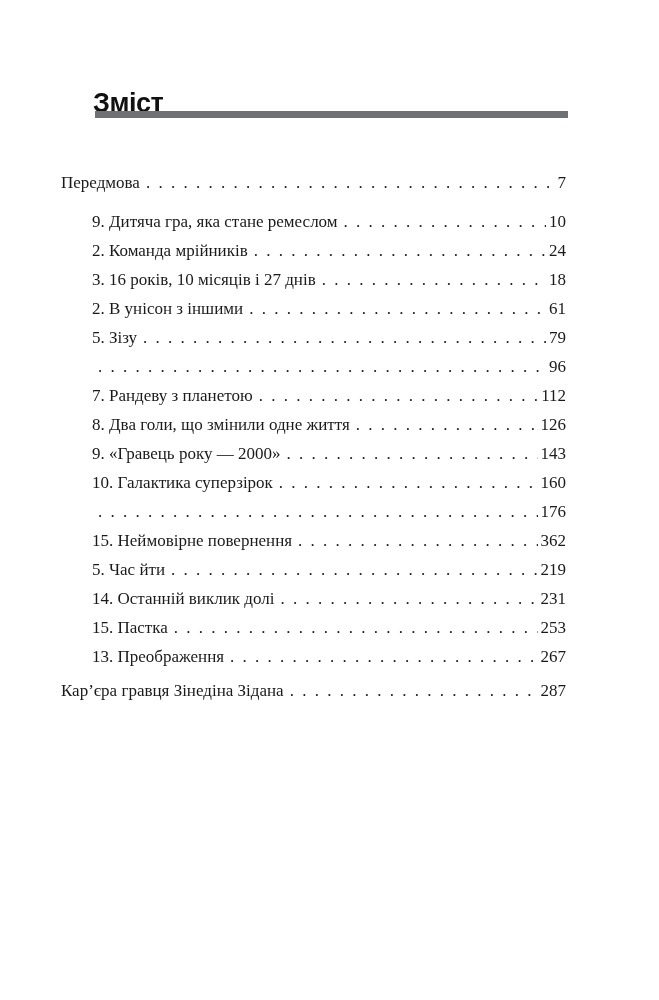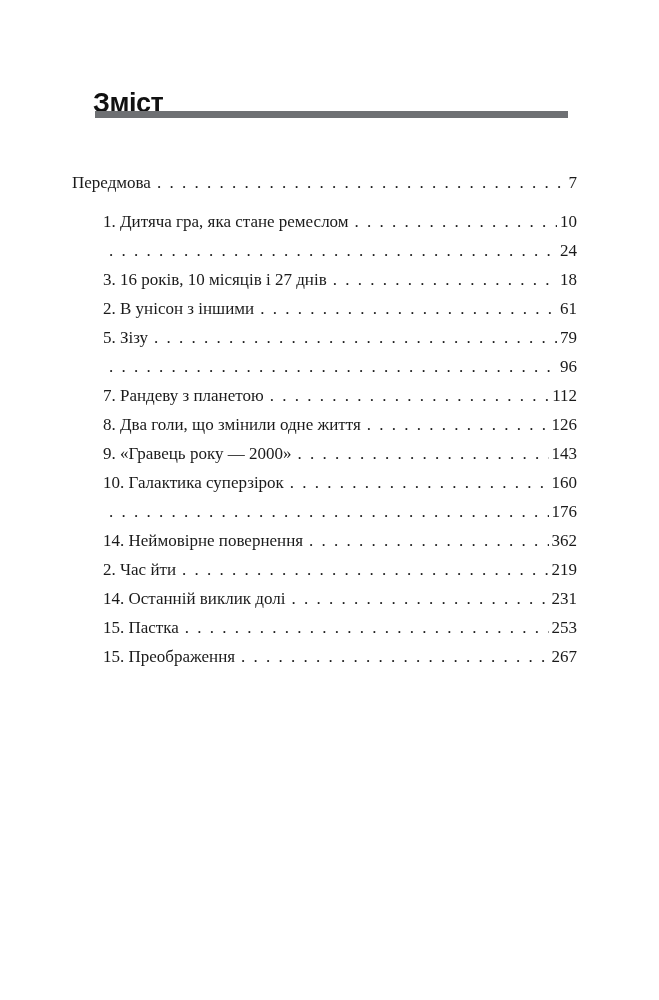--- a/index.html
+++ b/index.html
@@ -34,21 +34,21 @@
   }
   .title-rule {
     position: absolute;
     left: 95px;
     top: 111px;
     width: 473px;
     height: 7px;
   }
   .toc {
     position: absolute;
-    left: 72px;
+    left: 61px;
     top: 168px;
     width: 505px;
     display: flex;
     flex-direction: column;
   }
   .toc-row {
     display: flex;
     align-items: baseline;
     font-size: 17px;
     line-height: 29px;
@@ -94,26 +94,27 @@
 
   <div class="toc">
 
     <div class="toc-row">
       <span class="toc-label">Передмова</span>
       <span class="dot-leader"></span>
       <span class="toc-page">7</span>
     </div>
 
     <div class="toc-row indent gap-lg">
-      <span class="toc-label">1. Дитяча гра, яка стане ремеслом</span>
+      <span class="toc-label">9. Дитяча гра, яка стане ремеслом</span>
       <span class="dot-leader"></span>
       <span class="toc-page">10</span>
     </div>
 
     <div class="toc-row indent">
+      <span class="toc-label">2. Команда мрійників</span>
       <span class="dot-leader"></span>
       <span class="toc-page">24</span>
     </div>
 
     <div class="toc-row indent">
       <span class="toc-label">3. 16 років, 10 місяців і 27 днів</span>
       <span class="dot-leader"></span>
       <span class="toc-page">18</span>
     </div>
 
@@ -157,44 +158,49 @@
       <span class="dot-leader"></span>
       <span class="toc-page">160</span>
     </div>
 
     <div class="toc-row indent">
       <span class="dot-leader"></span>
       <span class="toc-page">176</span>
     </div>
 
     <div class="toc-row indent">
-      <span class="toc-label">14. Неймовірне повернення</span>
+      <span class="toc-label">15. Неймовірне повернення</span>
       <span class="dot-leader"></span>
       <span class="toc-page">362</span>
     </div>
 
     <div class="toc-row indent">
-      <span class="toc-label">2. Час йти</span>
+      <span class="toc-label">5. Час йти</span>
       <span class="dot-leader"></span>
       <span class="toc-page">219</span>
     </div>
 
     <div class="toc-row indent">
       <span class="toc-label">14. Останній виклик долі</span>
       <span class="dot-leader"></span>
       <span class="toc-page">231</span>
     </div>
 
     <div class="toc-row indent">
       <span class="toc-label">15. Пастка</span>
       <span class="dot-leader"></span>
       <span class="toc-page">253</span>
     </div>
 
     <div class="toc-row indent">
-      <span class="toc-label">15. Преображення</span>
+      <span class="toc-label">13. Преображення</span>
       <span class="dot-leader"></span>
       <span class="toc-page">267</span>
     </div>
 
+    <div class="toc-row gap-sm">
+      <span class="toc-label">Кар’єра гравця Зінедіна Зідана</span>
+      <span class="dot-leader"></span>
+      <span class="toc-page">287</span>
+    </div>
 
   </div>
 </div>
 
 </body></html>

